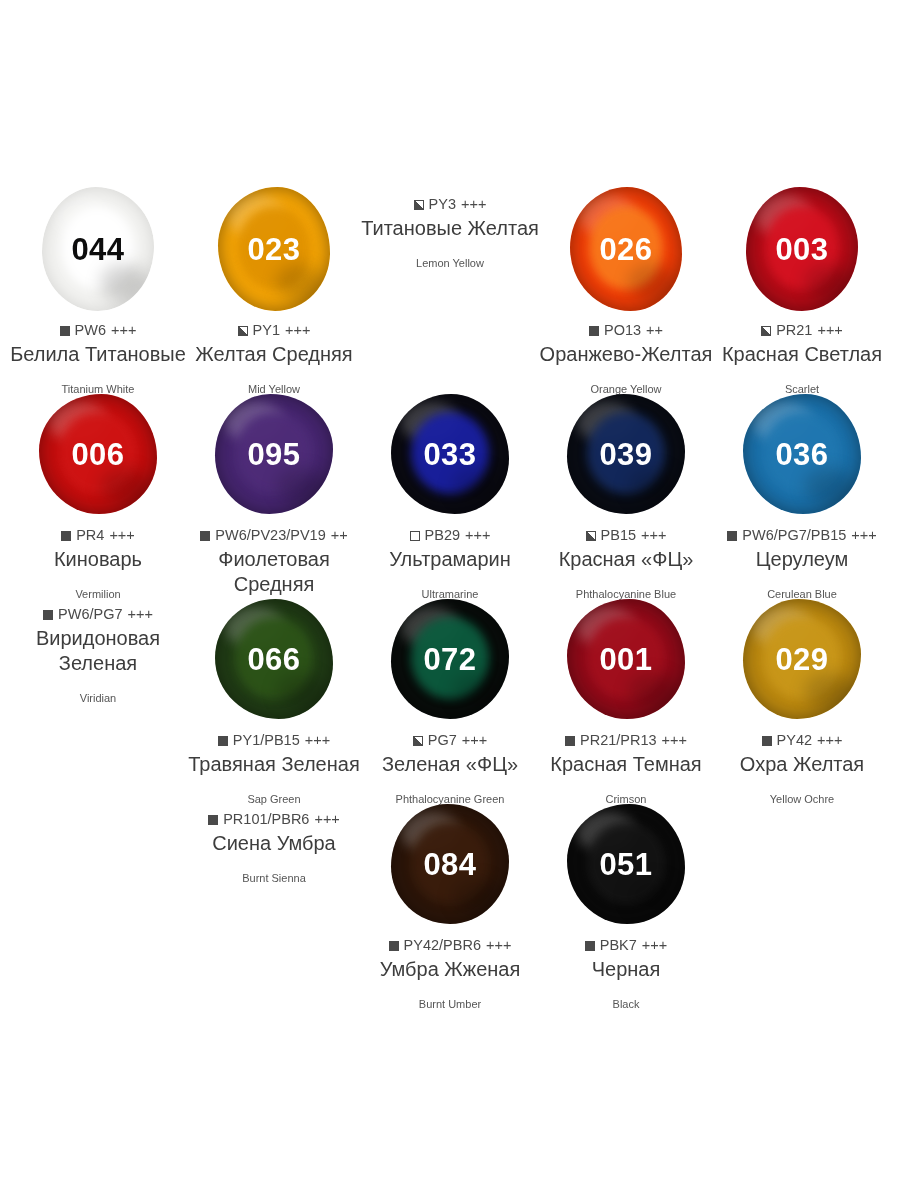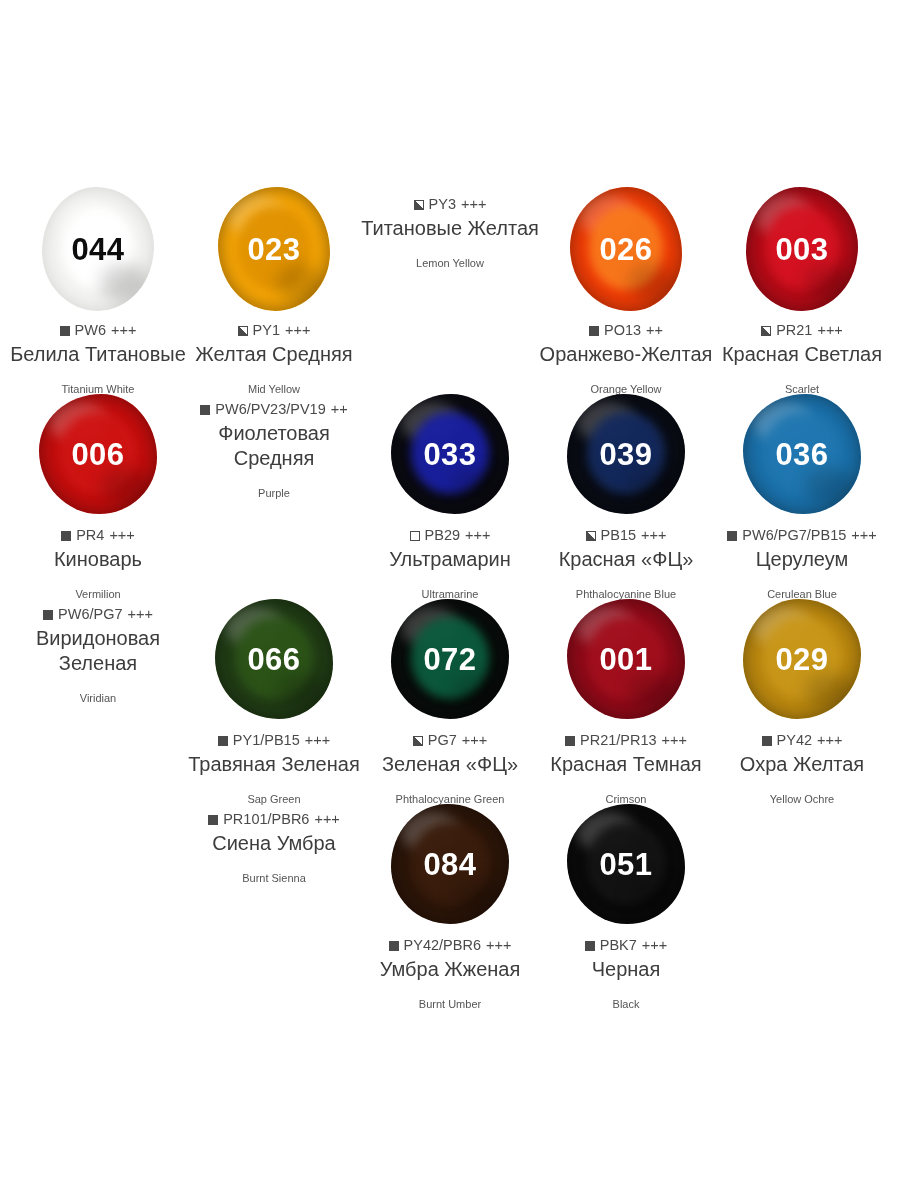--- a/index.html
+++ b/index.html
@@ -287,20 +287,27 @@
             <div class="code-line">
               <span class="op-icon opaque"></span>
               <span>PR4</span>
               <span>+++</span>
             </div>
             <div class="name-ru">Киноварь</div>
             <div class="name-en">Vermilion</div>
           </div>
         </div>
         <div class="cell">
+          <div class="blob-wrap">
+            <div class="blob v3" style="background: rgb(69, 37, 110);">
+              <div class="core" style="background: rgb(78, 44, 120);"></div>
+              <div class="rim"></div>
+            </div>
+            <div class="blob-num lightnum">095</div>
+          </div>
           <div class="caption">
             <div class="code-line">
               <span class="op-icon opaque"></span>
               <span>PW6/PV23/PV19</span>
               <span>++</span>
             </div>
             <div class="name-ru">Фиолетовая Средняя</div>
             <div class="name-en">Purple</div>
           </div>
         </div>

